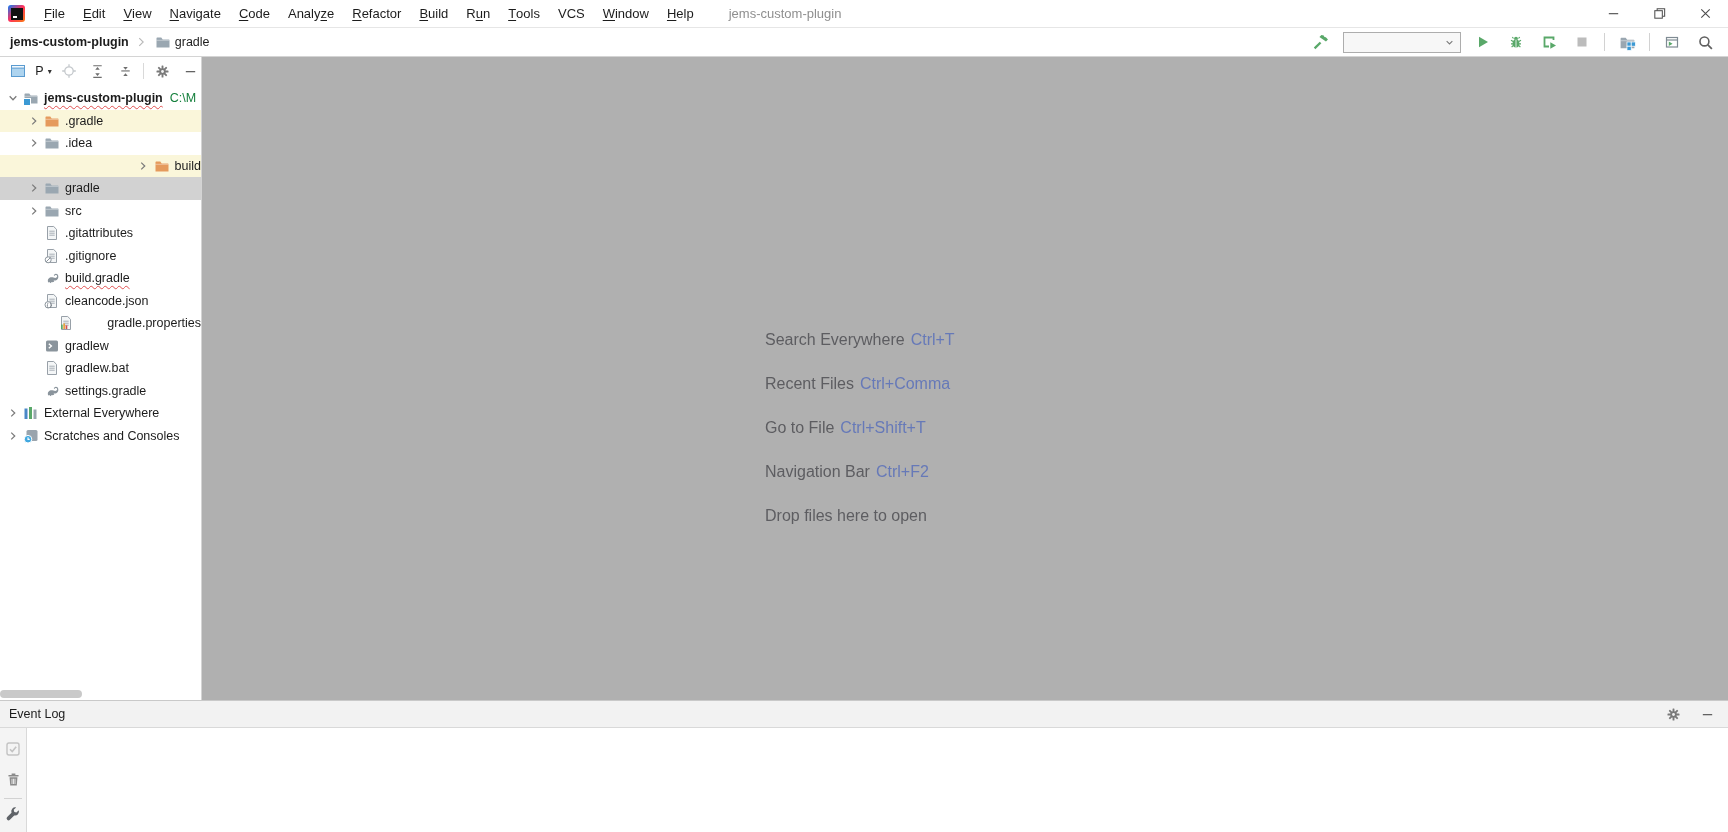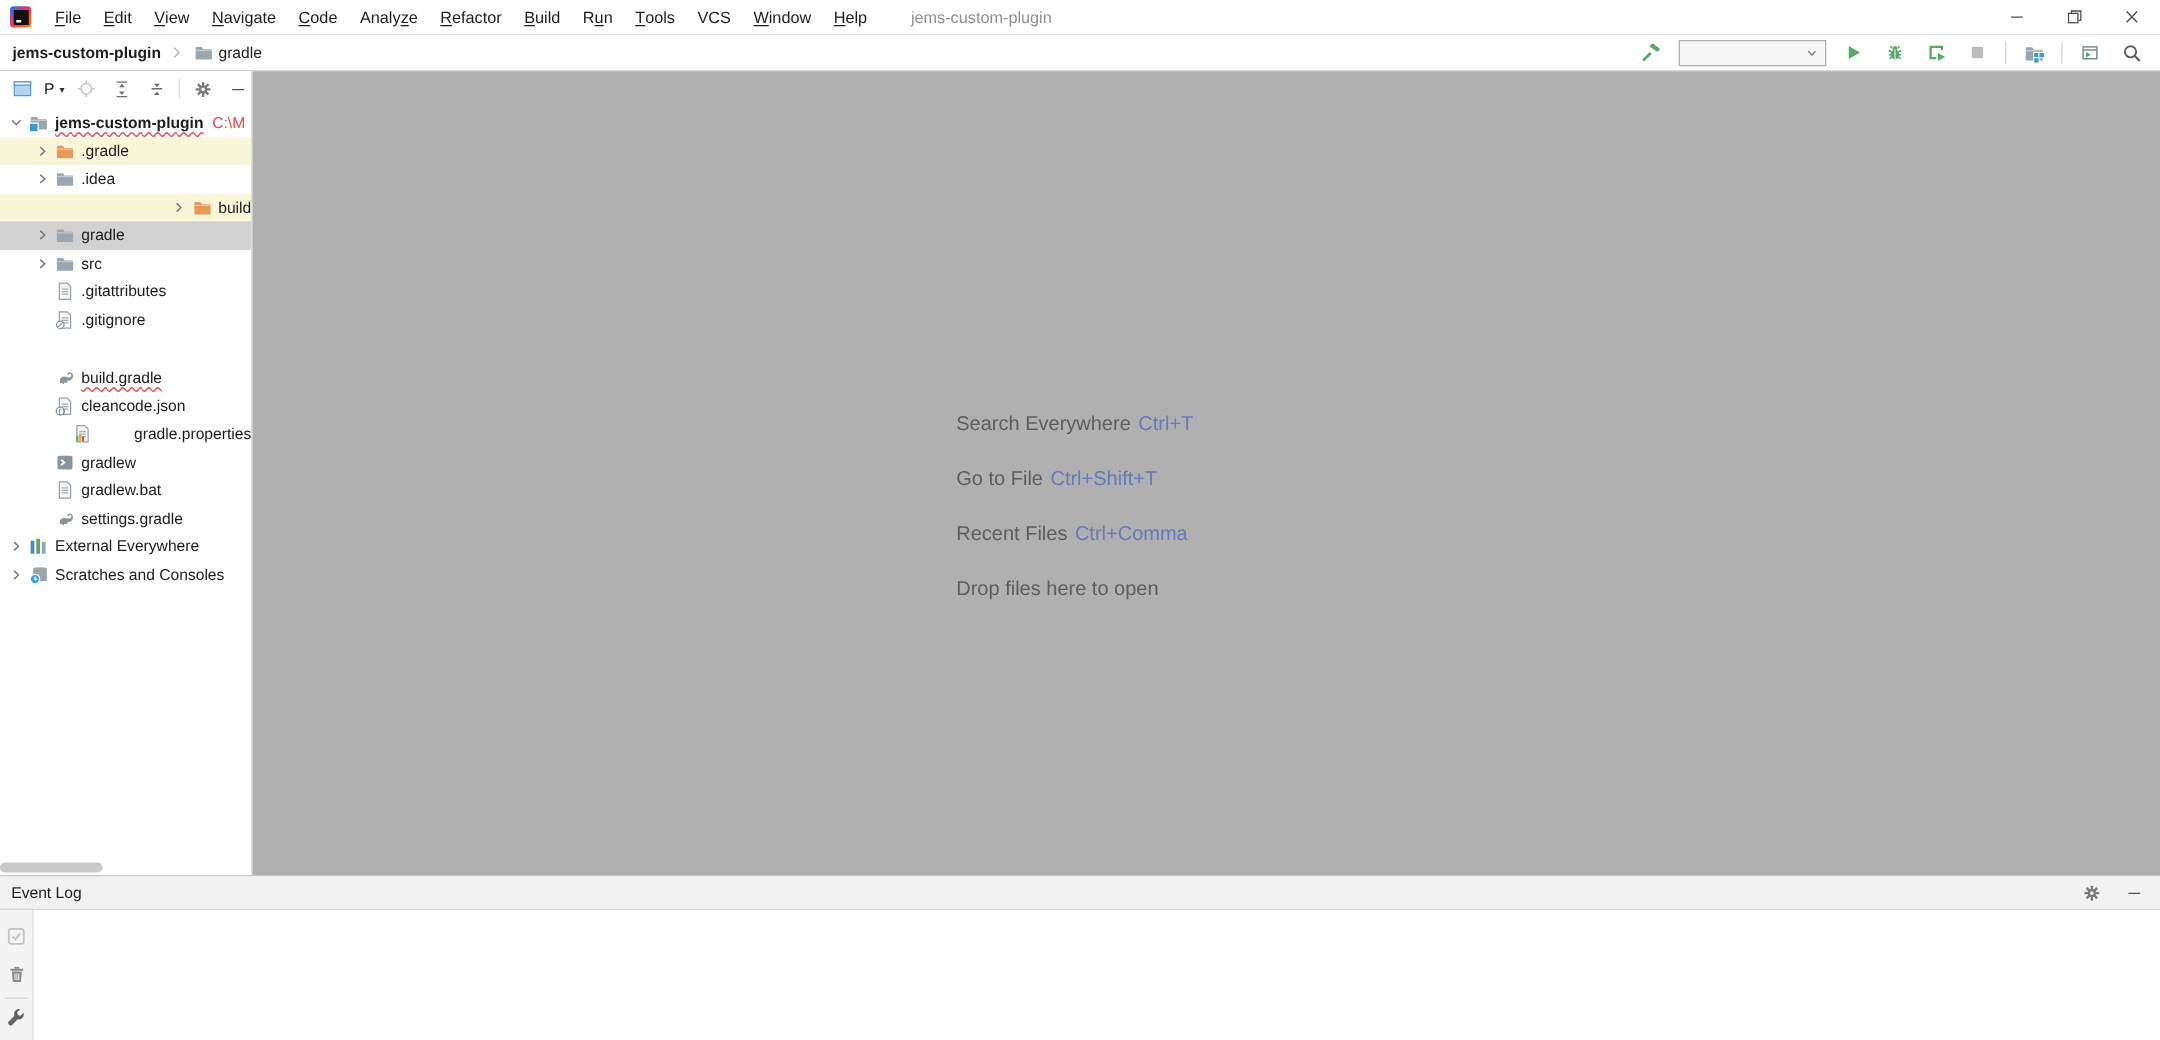--- a/index.html
+++ b/index.html
@@ -42,21 +42,21 @@
   .hsep { width:1px; height:16px; background:#d9d9d9; }
   .tree { padding-top:2px; font-size:12.5px; }
   .tree-row { height:22.5px; display:flex; align-items:center; white-space:nowrap; overflow:hidden; }
   .tree-row.sel { background:#d2d2d2; }
   .tree-row.ylw { background:#faf6da; }
   .chev { width:17px; height:16px; display:flex; align-items:center; justify-content:center; flex:none; }
   .ticon { width:16px; height:16px; margin-left:2px; flex:none; }
   .tlabel { margin-left:5px; }
   .tlabel.bold { font-weight:bold; }
   .tlabel.squig { text-decoration:underline wavy #e05050 1px; text-underline-offset:2.5px; }
-  .tsuffix { margin-left:7px; color:#ef4444; }
+  .tsuffix { margin-left:7px; color:#15803d; }
   .hscroll-thumb { position:absolute; left:0; bottom:2px; width:82px; height:8px;
     background:#c9c9c9; border-radius:4px; }
 
   .editor { flex:1; background:#b0b0b0; position:relative; }
   .shortcuts { position:absolute; left:563px; top:261px; font-size:16px; }
   .shortcuts p { line-height:44px; color:#5d5d61; }
   .shortcuts .key { color:#6679b8; margin-left:6px; }
 
   
   .eventbar { height:28px; background:#f2f2f2; border-top:1px solid #c9c9c9;
@@ -390,21 +390,21 @@
           <span class="ticon" style="display: flex; align-items: center; justify-content: center; position: relative;">
             <svg viewBox="0 0 16 16" width="16" height="16">
               <path d="M3.5 1.5h6.2l2.8 2.8v10.2h-9z" fill="#f4f6f7" stroke="#98a0a8"></path>
               <path d="M5.3 6.2h5.4M5.3 8.2h5.4M5.3 10.2h5.4" stroke="#a7afb6" stroke-width="1"></path>
               <circle cx="4.2" cy="11.8" r="3" fill="#fff" stroke="#8b949c"></circle>
               <path d="M2.1 13.9 6.3 9.7" stroke="#8b949c"></path>
             </svg>
           </span>
           <span class="tlabel">.gitignore</span>
         </div>
-        <div class="tree-row" style="padding-left: 25px; margin-top: 24px;">
+        <div class="tree-row" style="padding-left: 25px;">
           <span class="chev"></span>
           <span class="ticon" style="display: flex; align-items: center; justify-content: center; position: relative;">
             <svg viewBox="0 0 16 16" width="16" height="16">
               <path fill="#8a949c" d="M13.7 4.6c-.9-1-2.4-1-3.3-.2l-.7.7.8.8.6-.6c.5-.4 1.2-.4 1.7.1.5.6.4 1.4-.1 1.9-1.8 1.7-4.1-1-6.8.3-1.9.9-2.6 3.1-1.7 4.9l1.1-.5c.4.6 1 1.1 1.8 1.2l.3-1.2c.9.3 2 .2 2.9-.5l-.7-1c2.1.4 4-.7 4.6-2.6.3-1.1.1-2.4-.5-3.3z"></path>
             </svg>
           </span>
           <span class="tlabel squig">build.gradle</span>
         </div>
         <div class="tree-row" style="padding-left: 25px;">
           <span class="chev"></span>
@@ -490,22 +490,23 @@
           </span>
           <span class="tlabel">Scratches and Consoles</span>
         </div>
       </div>
     <div class="hscroll-thumb"></div>
   </div>
 
   <div class="editor">
     <div class="shortcuts" id="shortcuts">
         <p><span>Search Everywhere</span><span class="key">Ctrl+T</span></p>
+        <p><span>Recent Files</span><span class="key">Ctrl+Comma</span></p>
         <p><span>Go to File</span><span class="key">Ctrl+Shift+T</span></p>
-        <p><span>Recent Files</span><span class="key">Ctrl+Comma</span></p>
+        <p><span>Navigation Bar</span><span class="key">Ctrl+F2</span></p>
         <p><span>Drop files here to open</span></p>
       </div>
   </div>
 </div>
 
 <div class="eventbar">
   <span>Event Log</span>
   <div class="right" id="eventbar-right">
       <div class="tbtn">
         <span style="display: flex; align-items: center; justify-content: center; position: relative;">

